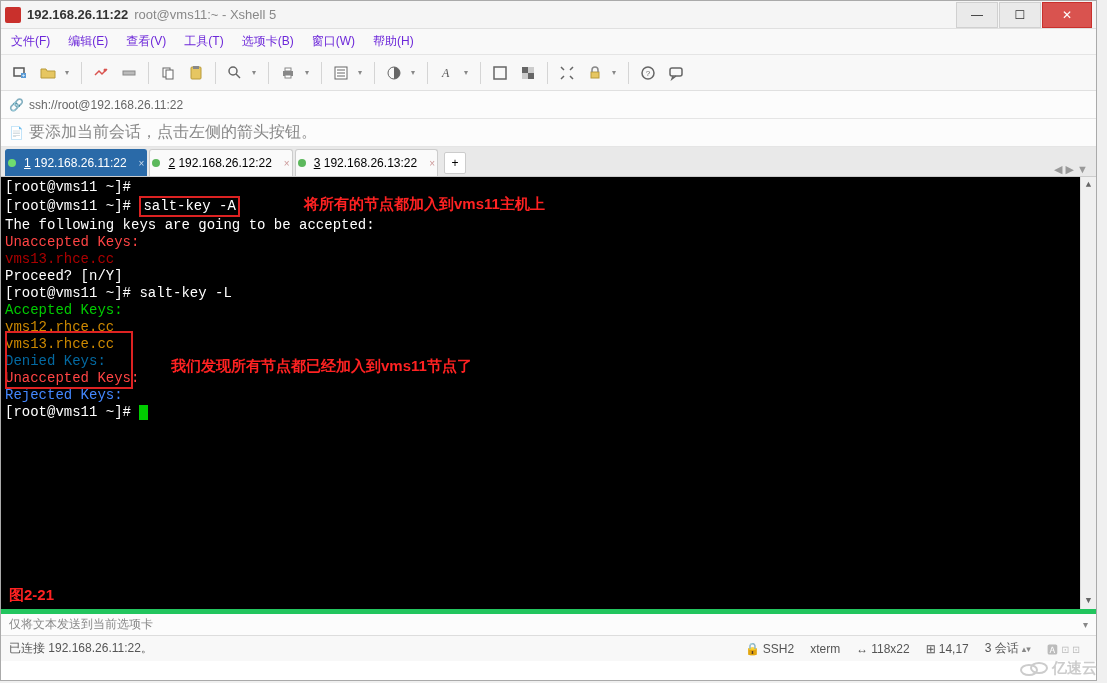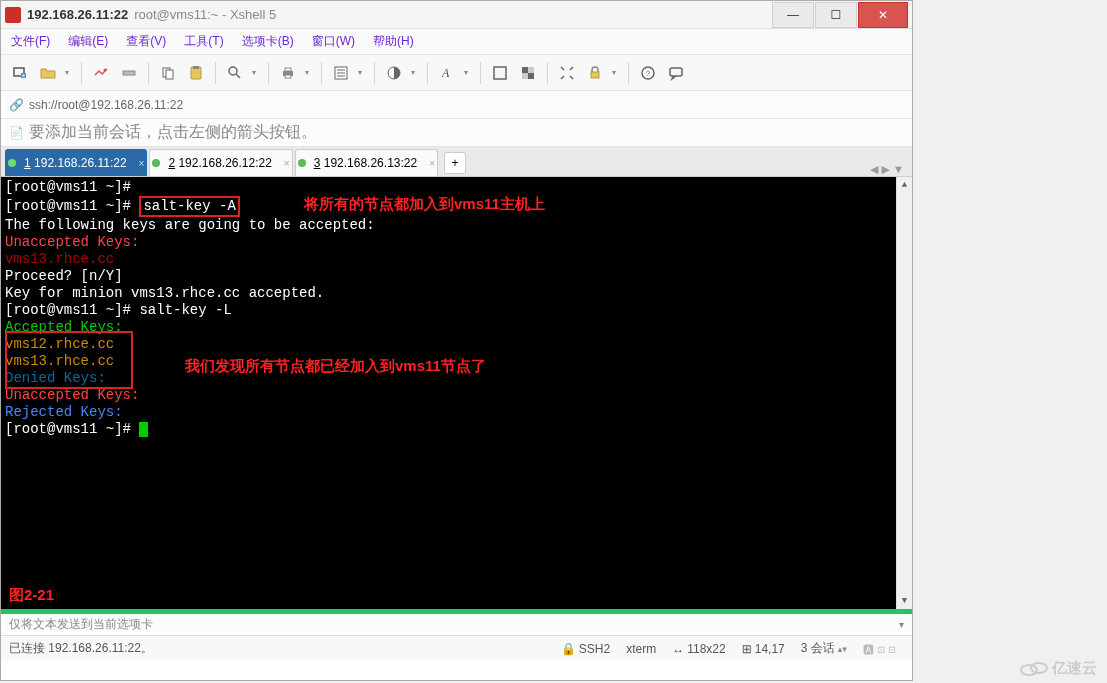--- a/index.html
+++ b/index.html
@@ -1,17 +1,17 @@
 <!DOCTYPE html>
 <html><head>
 <meta charset="utf-8">
 <style>
 * { margin: 0; padding: 0; box-sizing: border-box; }
 body { font-family: "Microsoft YaHei", "Segoe UI", sans-serif; font-size: 12px; background: #f0f0f0; width: 1107px; height: 683px; overflow: hidden; position: relative; }
-.window { width: 913px; height: 681px; background: #fff; border: 1px solid #aaa; position: relative; }
+.window { width: 1097px; height: 681px; background: #fff; border: 1px solid #aaa; position: relative; }
 .titlebar { height: 28px; background: #f5f5f5; display: flex; align-items: center; padding: 0 4px; border-bottom: 1px solid #e0e0e0; }
 .app-icon { width: 16px; height: 16px; background: #c9302c; border-radius: 2px; margin-right: 6px; }
 .title-text { font-weight: bold; color: #333; font-size: 13px; }
 .title-sub { color: #888; font-size: 13px; margin-left: 6px; }
 .win-controls { margin-left: auto; display: flex; }
 .win-btn { width: 42px; height: 26px; background: #eaeaea; border: 1px solid #d0d0d0; display: flex; align-items: center; justify-content: center; font-size: 12px; color: #333; margin-left: 1px; }
 .win-close { background: #d9534f; color: #fff; border: 1px solid #c9302c; width: 50px; }
 .menubar { height: 26px; display: flex; align-items: center; padding: 0 8px; gap: 14px; border-bottom: 1px solid #e5e5e5; background: #f9f9f9; }
 .menu-item { color: #6d28d9; padding: 2px 2px; }
 .toolbar { height: 36px; display: flex; align-items: center; padding: 0 8px; gap: 6px; border-bottom: 1px solid #e0e0e0; background: #f8f8f8; }
@@ -235,34 +235,33 @@
     <div class="tab-nav">◀ ▶ ▼</div>
   </div>
 
   <div class="terminal">
     <div class="tl"><span>[root@vms11 ~]# </span></div>
     <div class="tl"><span>[root@vms11 ~]# </span><span class="box-red">salt-key -A</span></div>
     <div class="tl"><span>The following keys are going to be accepted:</span></div>
     <div class="tl red"><span>Unaccepted Keys:</span></div>
     <div class="tl darkred"><span>vms13.rhce.cc</span></div>
     <div class="tl"><span>Proceed? [n/Y] </span></div>
-    <div class="tl"><span>Key for minion vms13.rhce.cc accepted.</span></div>
     <div class="tl"><span>[root@vms11 ~]# </span><span>salt-key -L</span></div>
     <div class="tl green"><span>Accepted Keys:</span></div>
     <div class="tl orange"><span>vms12.rhce.cc</span></div>
     <div class="tl orange"><span>vms13.rhce.cc</span></div>
     <div class="tl magenta"><span>Denied Keys:</span></div>
     <div class="tl red"><span>Unaccepted Keys:</span></div>
     <div class="tl blue"><span>Rejected Keys:</span></div>
     <div class="tl"><span>[root@vms11 ~]# </span><span class="cursor"></span></div>
 
     <div class="list-box" style="left:4px; top:154px; width:128px; height:58px;"></div>
 
     <div class="annotation" style="left:303px; top:18px;">将所有的节点都加入到vms11主机上</div>
-    <div class="annotation" style="left:184px; top:180px;">我们发现所有节点都已经加入到vms11节点了</div>
+    <div class="annotation" style="left:170px; top:180px;">我们发现所有节点都已经加入到vms11节点了</div>
     <div class="annotation" style="left:8px; bottom:6px;">图2-21</div>
 
     <div class="scrollbar-v">
       <div class="scroll-arrow">▲</div>
       <div class="scroll-track"></div>
       <div class="scroll-arrow">▼</div>
     </div>
   </div>
 
   <div class="inputbar">

